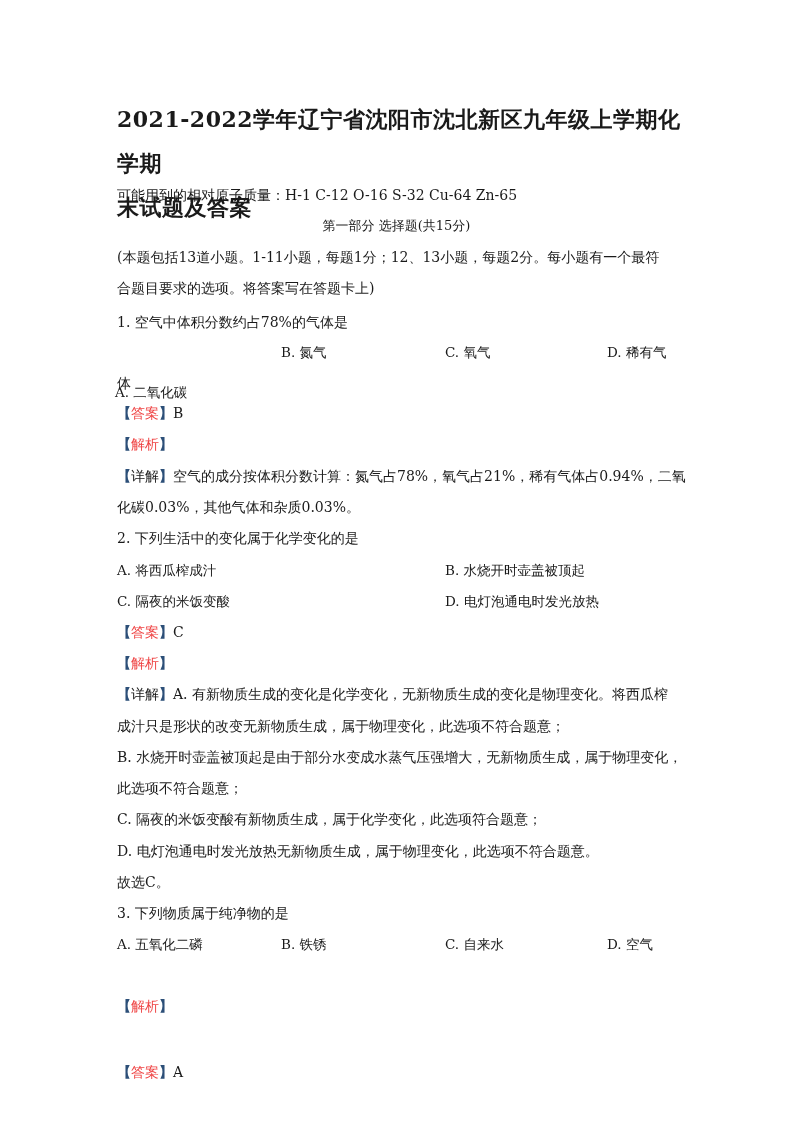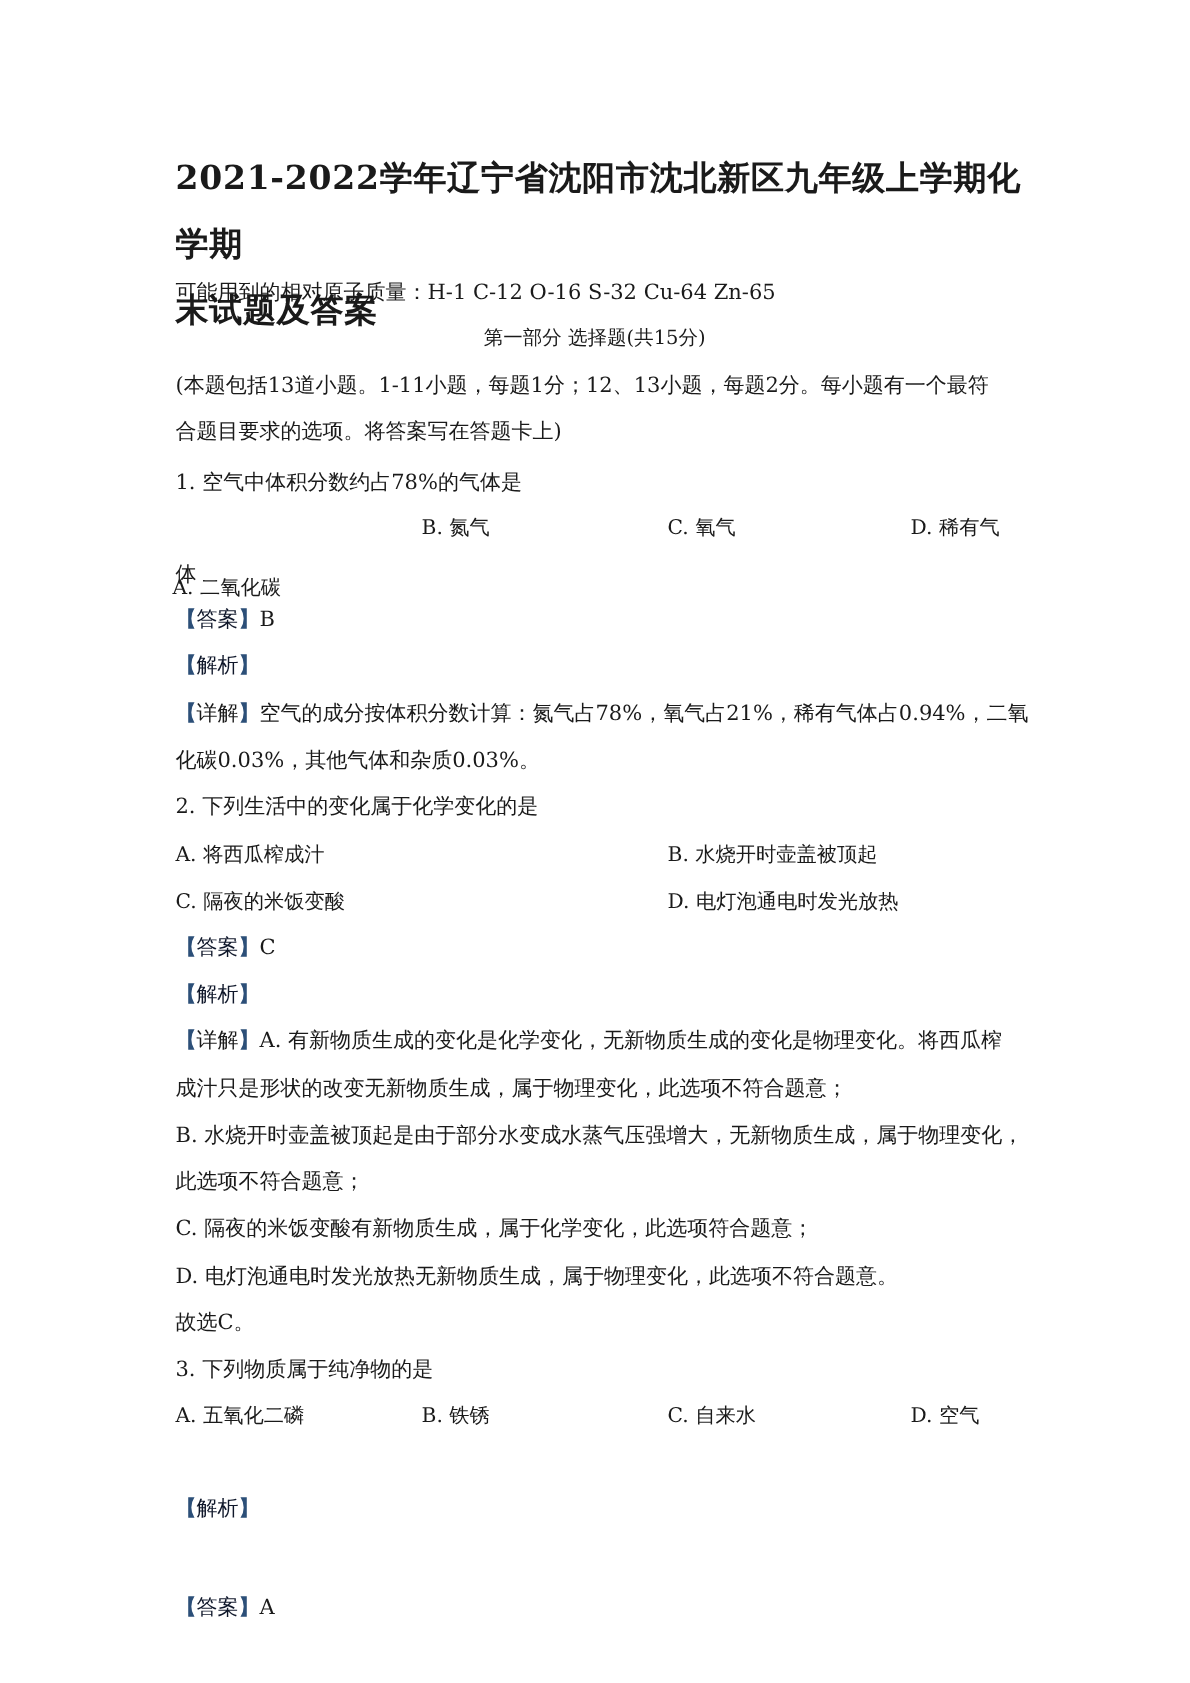--- a/index.html
+++ b/index.html
@@ -3,21 +3,21 @@
 <meta charset="utf-8">
 <style>
   html, body { margin: 0; padding: 0; background: #ffffff; }
   body { width: 793px; height: 1122px; position: relative; overflow: hidden;
          font-family: "DejaVu Serif", "Liberation Serif", serif; color: #1a1a1a; }
   .page { position: absolute; left: 0; top: 0; width: 723px; height: 1122px; }
   .title { position: absolute; left: 117px; width: 570px; font-size: 22px; font-weight: bold; line-height: 44px; letter-spacing: 0.5px; }
   .line { position: absolute; left: 117px; font-size: 14px; line-height: 20px; white-space: nowrap; }
   .center { position: absolute; left: 0; width: 793px; text-align: center; font-size: 13px; line-height: 20px; }
   .opt { position: absolute; font-size: 13.5px; line-height: 20px; white-space: nowrap; }
-  .tag { color: #0f172a; }
+  .tag { color: #ef4444; }
   .br { color: #2c4f78; font-weight: bold; }
 </style>
 </head>
 <body>
 
 <div class="page">
 
   <div class="title" style="top:97px;">
     <span>2021-2022学年辽宁省沈阳市沈北新区九年级上学期化学期</span><br>
     <span>末试题及答案</span>

